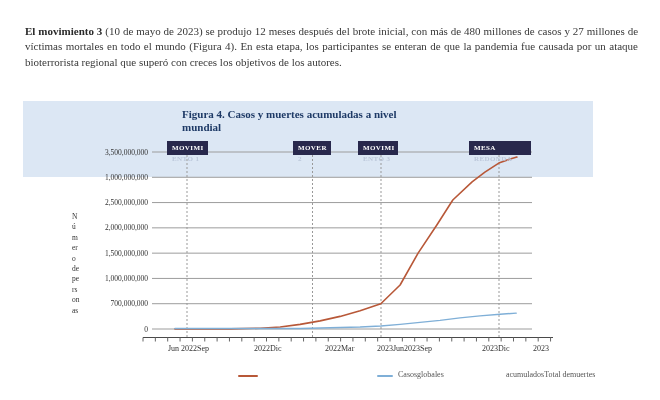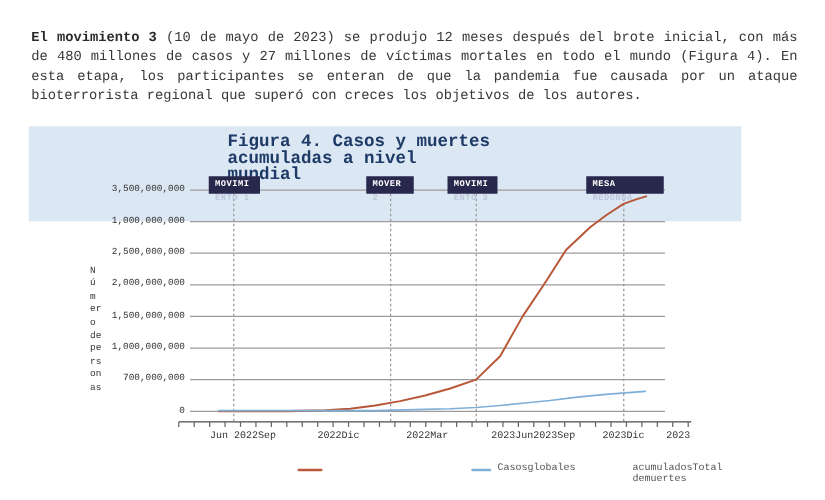--- a/index.html
+++ b/index.html
@@ -1,23 +1,23 @@
 <!DOCTYPE html>
 <html><head>
 <meta charset="utf-8">
 <style>
   html,body{margin:0;padding:0;background:#fff;}
   #page{position:relative;width:660px;height:400px;background:#ffffff;overflow:hidden;
-        font-family:Liberation Mono, monospace;}
+        font-family:Liberation Serif, serif;}
   #para{position:absolute;left:25px;top:13px;width:613px;font-size:11px;line-height:15.4px;
         color:#383838;text-align:justify;}
   #para b{color:#2b2b2b;}
   #fig{position:absolute;left:25px;top:101px;width:575px;height:295px;}
   #band{position:absolute;left:-2px;top:0;width:570px;height:76px;background:#dce7f4;}
-  #fig-title{position:absolute;left:157px;top:7px;width:280px;font-size:14px;font-weight:bold;
+  #fig-title{position:absolute;left:157px;top:7px;width:280px;font-size:11px;font-weight:bold;
         color:#1e3a66;line-height:13px;white-space:pre-line;}
   .ytick{position:absolute;width:83px;left:40px;text-align:right;font-size:7.5px;color:#333;}
   #ylab{position:absolute;left:47px;top:111px;width:18px;font-size:7.5px;line-height:10.4px;
         color:#333;white-space:pre-line;}
   .xtick{position:absolute;top:243px;font-size:8px;color:#333;white-space:pre;}
   .evbox{position:absolute;top:40px;height:14px;background:#28284c;color:#ffffff;
         font-size:7px;font-weight:bold;letter-spacing:0.4px;line-height:14px;padding-left:5px;
         box-sizing:border-box;}
   .evbox2{position:absolute;top:54px;font-size:7px;font-weight:bold;letter-spacing:0.4px;
         color:#bcc7da;}
@@ -110,21 +110,21 @@
       <div class="evbox2" style="left: 147px;">ENTO 1</div>
       <div class="evbox" style="left: 268px; width: 38px;">MOVER</div>
       <div class="evbox2" style="left: 273px;">2</div>
       <div class="evbox" style="left: 333px; width: 40px;">MOVIMI</div>
       <div class="evbox2" style="left: 338px;">ENTO 3</div>
       <div class="evbox" style="left: 444px; width: 62px;">MESA</div>
       <div class="evbox2" style="left: 449px;">REDONDA</div>
       <div class="xtick" style="left: 143px;">Jun 2022Sep</div>
       <div class="xtick" style="left: 197px; margin-left: 32px;">2022Dic</div>
       <div class="xtick" style="left: 300px; text-align: right;">2022Mar</div>
-      <div class="xtick" style="left: 352px; margin-left: 16px;">2023Jun2023Sep</div>
+      <div class="xtick" style="left: 352px;">2023Jun2023Sep</div>
       <div class="xtick" style="left: 457px;">2023Dic</div>
       <div class="xtick" style="left: 508px; text-align: right;">2023</div>
       <div class="leg-swatch" style="left: 213px; width: 20px; background: rgb(184, 88, 56);"></div>
       <div class="leg-swatch" style="left: 352px; width: 16px; background: rgb(127, 175, 215);"></div>
       <div class="leg-label" style="left: 373px;">Casosglobales</div>
       <div class="leg-label" style="left: 465px; padding-left: 16px;">acumuladosTotal demuertes</div>
     </div>
 
 </div>
 

